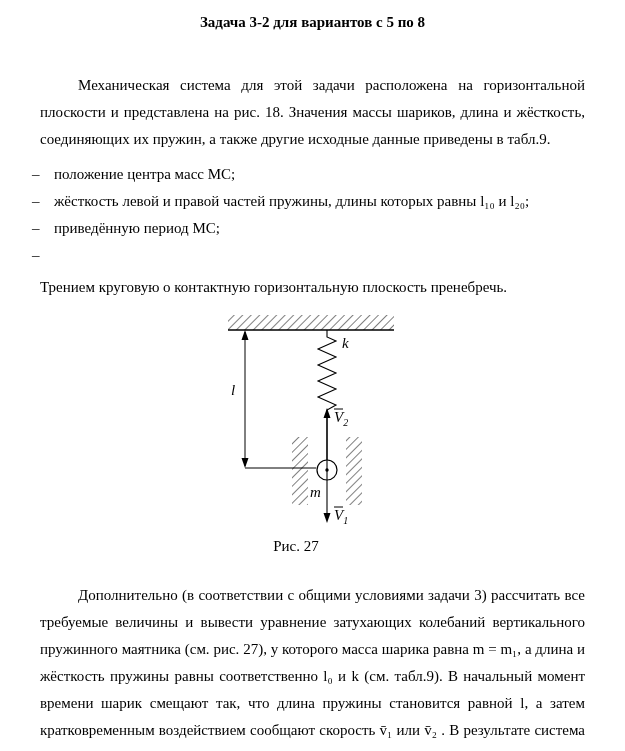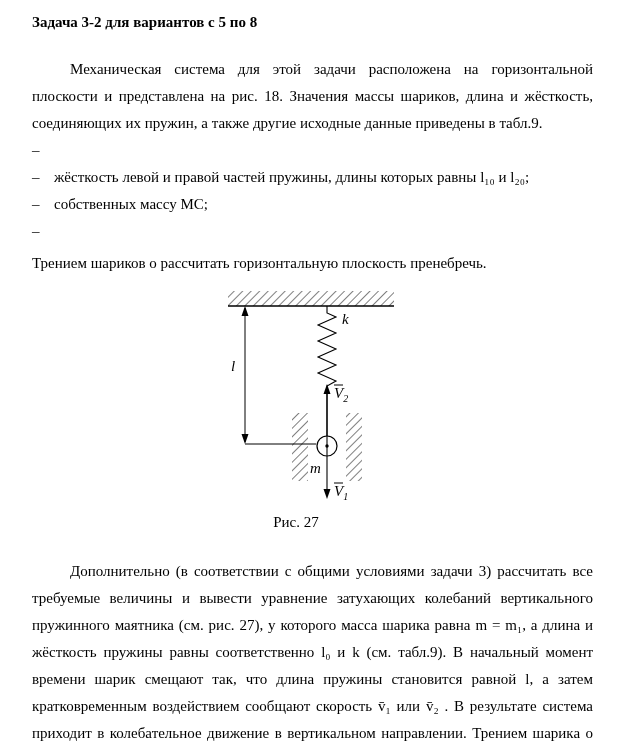--- a/index.html
+++ b/index.html
@@ -3,22 +3,22 @@
 <meta charset="utf-8">
 <style>
   * { box-sizing: border-box; }
   html, body { margin: 0; padding: 0; background: #ffffff; }
   body {
     width: 625px; height: 751px;
     font-family: "Liberation Serif", "DejaVu Serif", serif;
     color: #000; overflow: hidden;
   }
   .page { padding: 9px 32px 0 32px; font-size: 15px; line-height: 27px; }
-  .title { font-weight: 700; margin: 0 0 20px 0; }
-  p { margin: 0; }
+  .title { font-weight: 700; text-align: center; margin: 0 0 36px 0; }
+  p { margin: 8px; }
   .just { text-align: justify; hyphens: auto; }
   .indent { text-indent: 38px; }
   .bullets { list-style: none; margin: 0; padding: 0; }
   .bullets li { display: flex; }
   .bullets .dash { flex: 0 0 22px; }
   .note { margin-top: 5px; }
   .figure { margin: 10px 0 0 -32px; width: 625px; }
   .para2 { margin-top: 12px; }
   svg text { font-family: "Liberation Serif", "DejaVu Serif", serif; font-size: 15px; }
   svg text.it { font-style: italic; }
@@ -31,35 +31,36 @@
 <div class="page">
 
   <div class="title">Задача 3-2 для вариантов с 5 по 8</div>
 
   <p class="indent just">Механическая система для этой задачи расположена на горизонтальной плоскости и представлена на рис. 18. Значения массы шариков, длина и жёсткость, соединяющих их пружин, а также другие исходные данные приведены в табл.9.</p>
 
 
   <ul class="bullets">
     <li>
       <span class="dash">–</span>
+      <span>положение центра масс МС;</span>
     </li>
     <li>
       <span class="dash">–</span>
       <span>жёсткость левой и правой частей пружины, длины которых равны l₁₀ и l₂₀;</span>
     </li>
     <li>
       <span class="dash">–</span>
-      <span>собственных массу МС;</span>
+      <span>приведённую период МС;</span>
     </li>
     <li>
       <span class="dash">–</span>
     </li>
   </ul>
 
-  <p class="note">Трением шариков о рассчитать горизонтальную плоскость пренебречь.</p>
+  <p class="note">Трением круговую о контактную горизонтальную плоскость пренебречь.</p>
 
   <div class="figure">
     <svg width="625" height="250" viewBox="0 0 625 250">
       <defs>
         <pattern id="hatch" width="6" height="6" patternUnits="userSpaceOnUse" patternTransform="rotate(45)">
           <line x1="0" y1="0" x2="0" y2="6" stroke="#000" stroke-width="1"></line>
         </pattern>
       </defs>
 
       <rect x="228" y="4" width="166" height="15" fill="url(#hatch)"></rect>

